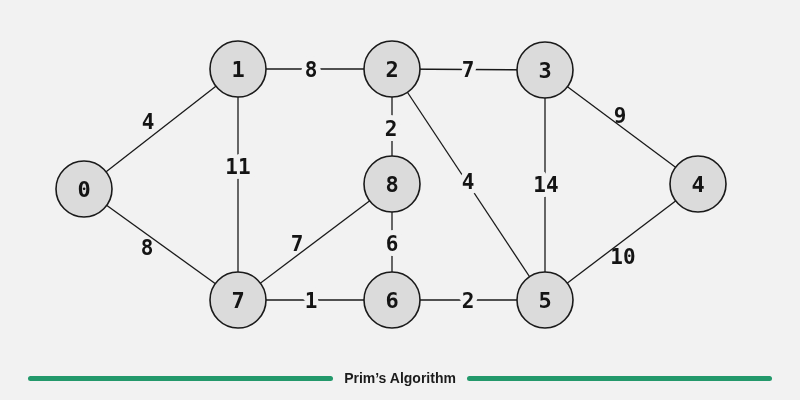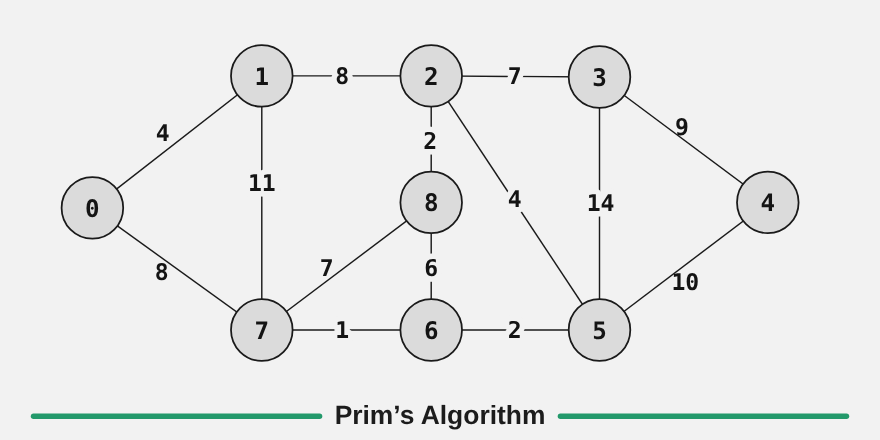--- a/index.html
+++ b/index.html
@@ -27,21 +27,21 @@
     stroke:var(--bg); stroke-width:10px; stroke-linejoin:round;
   }
 
   .footer {
     position:absolute; left:28px; right:28px; top:366px; height:24px;
     display:flex; align-items:center; gap:9px;
   }
   .rule { flex:1 1 0; height:5px; background:var(--accent); border-radius:3px; }
   .footer-title {
     flex:0 0 auto; white-space:nowrap; padding:0 2px;
-    font-weight:700; font-size:24px; color:#1c1c1c;
+    font-weight:700; font-size:14px; color:#1c1c1c;
   }
 </style>
 </head>
 <body>
 
 <div class="stage">
 
   <svg class="graph" width="800" height="400" viewBox="0 0 800 400">
       <line x1="84" y1="189" x2="238" y2="69" class="edge-line" stroke="#1a1a1a"></line>
       <line x1="84" y1="189" x2="238" y2="300" class="edge-line" stroke="#1a1a1a"></line>

